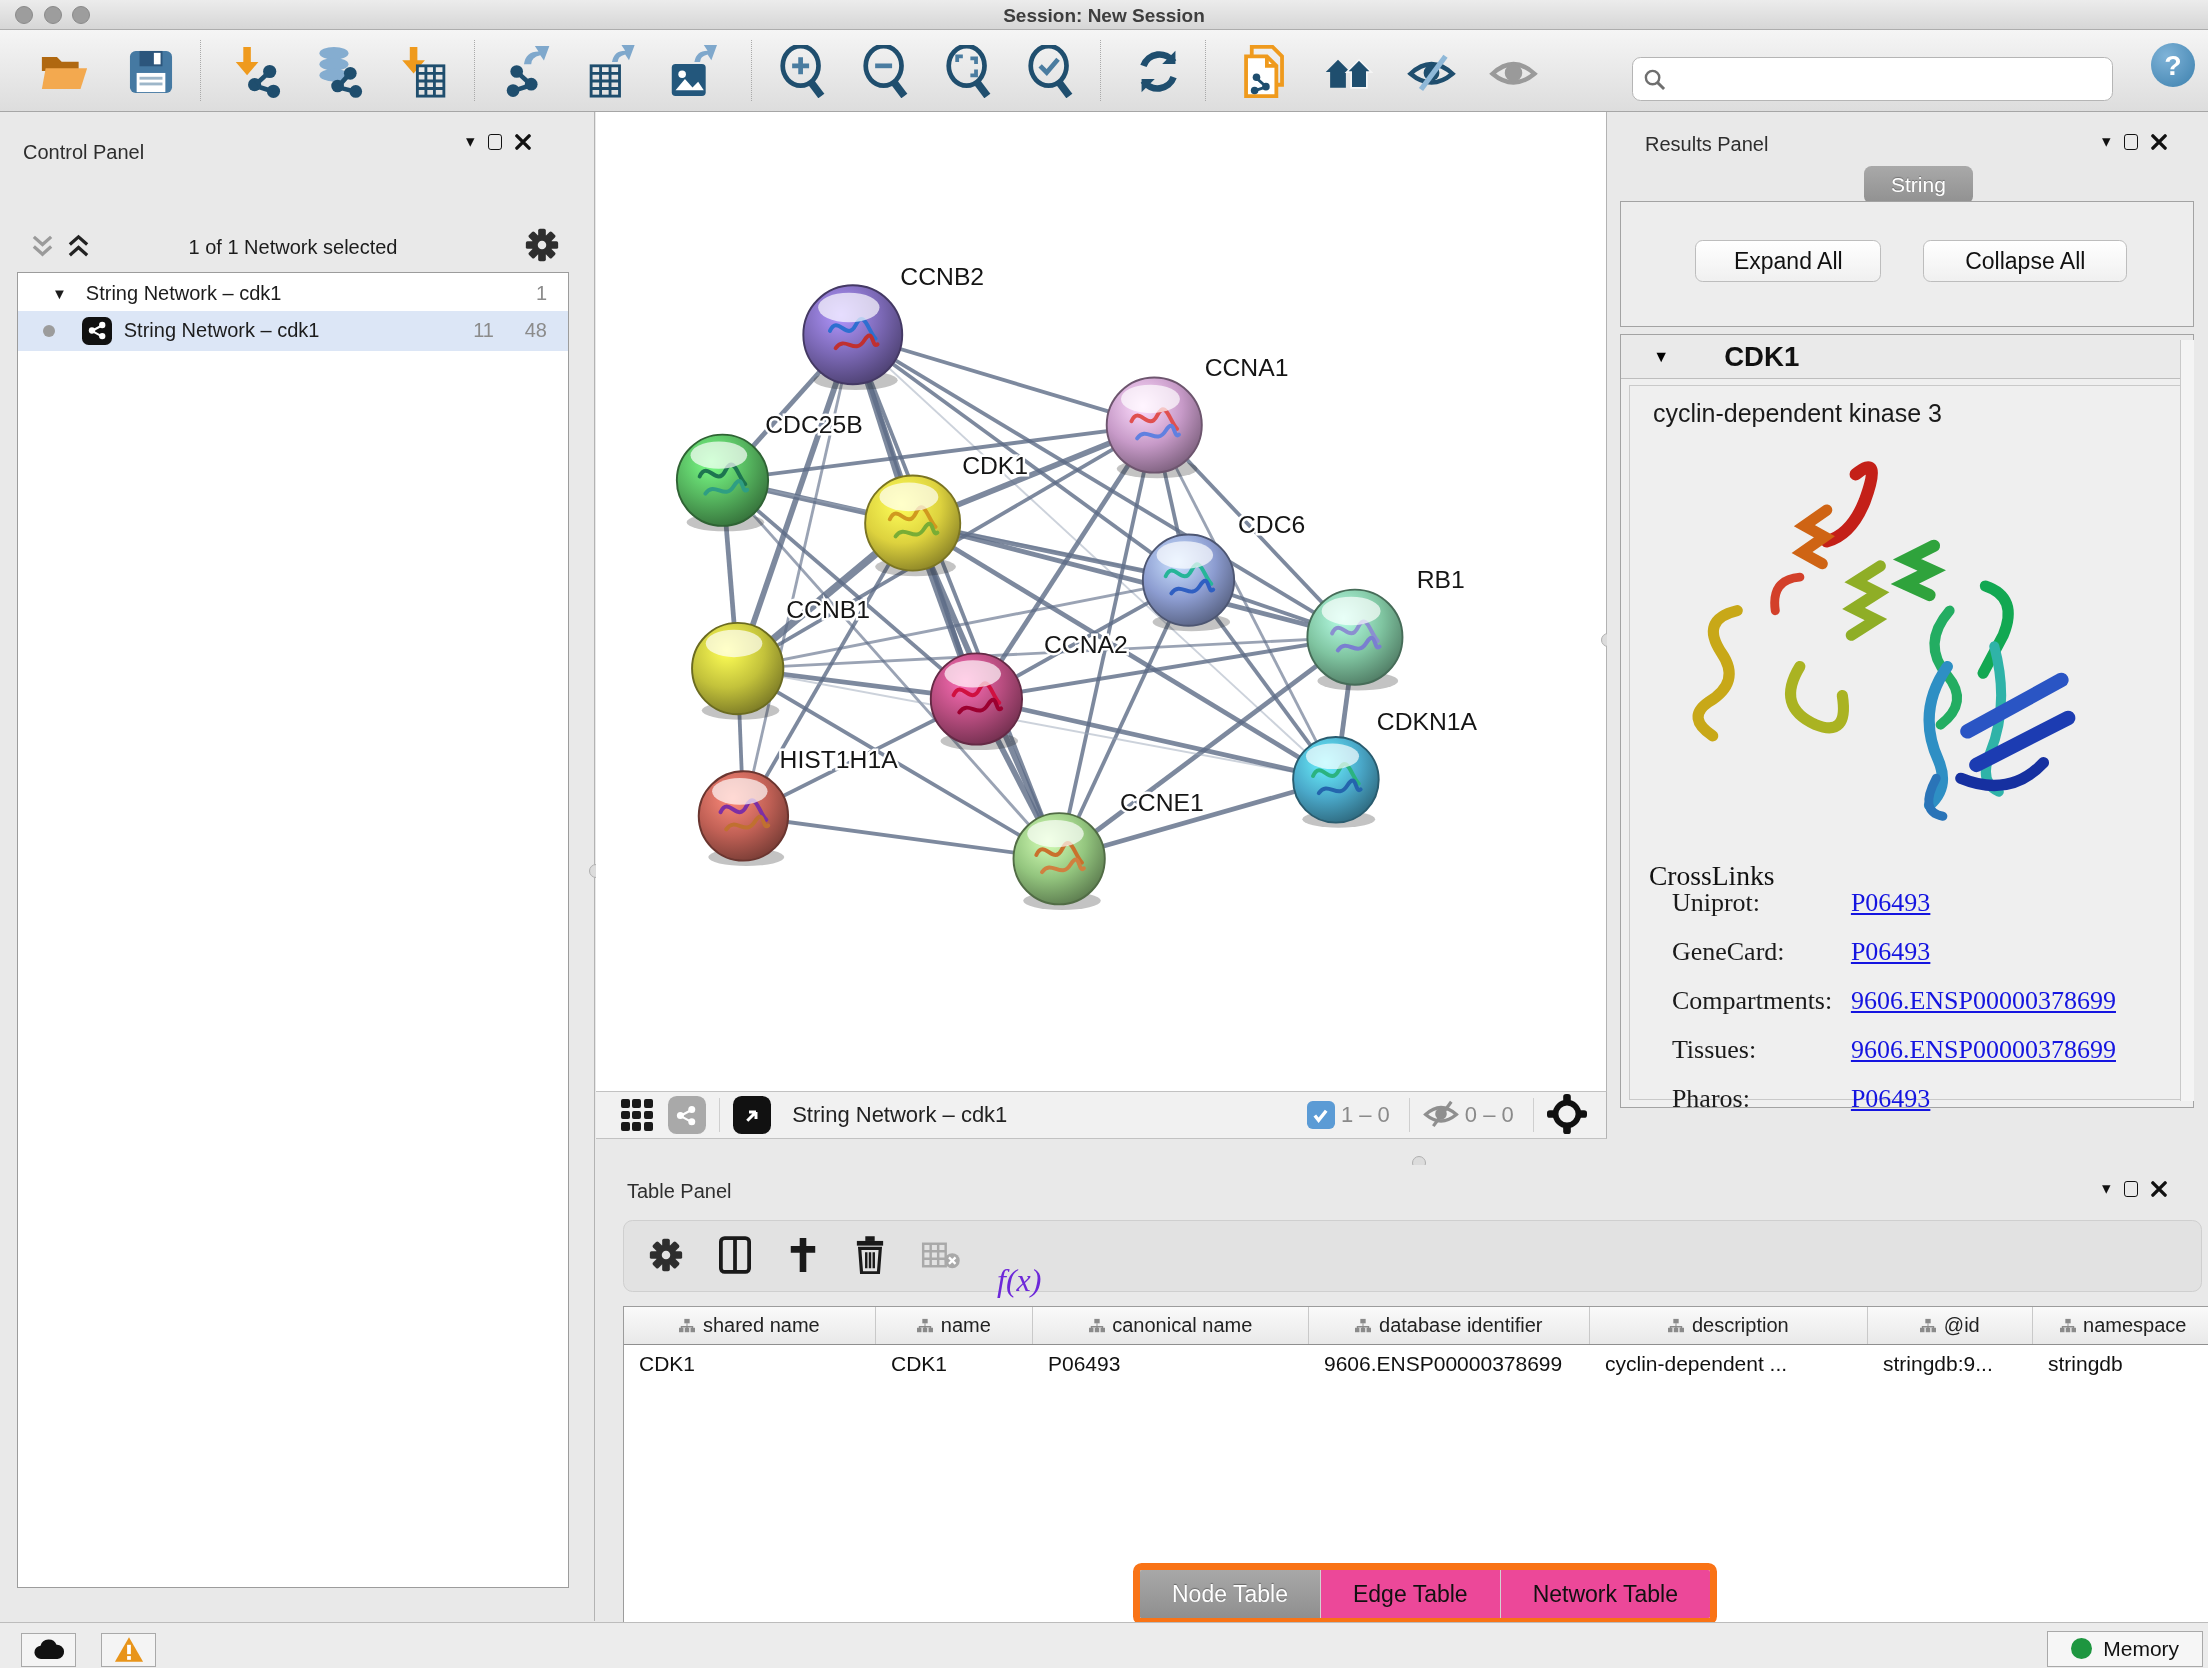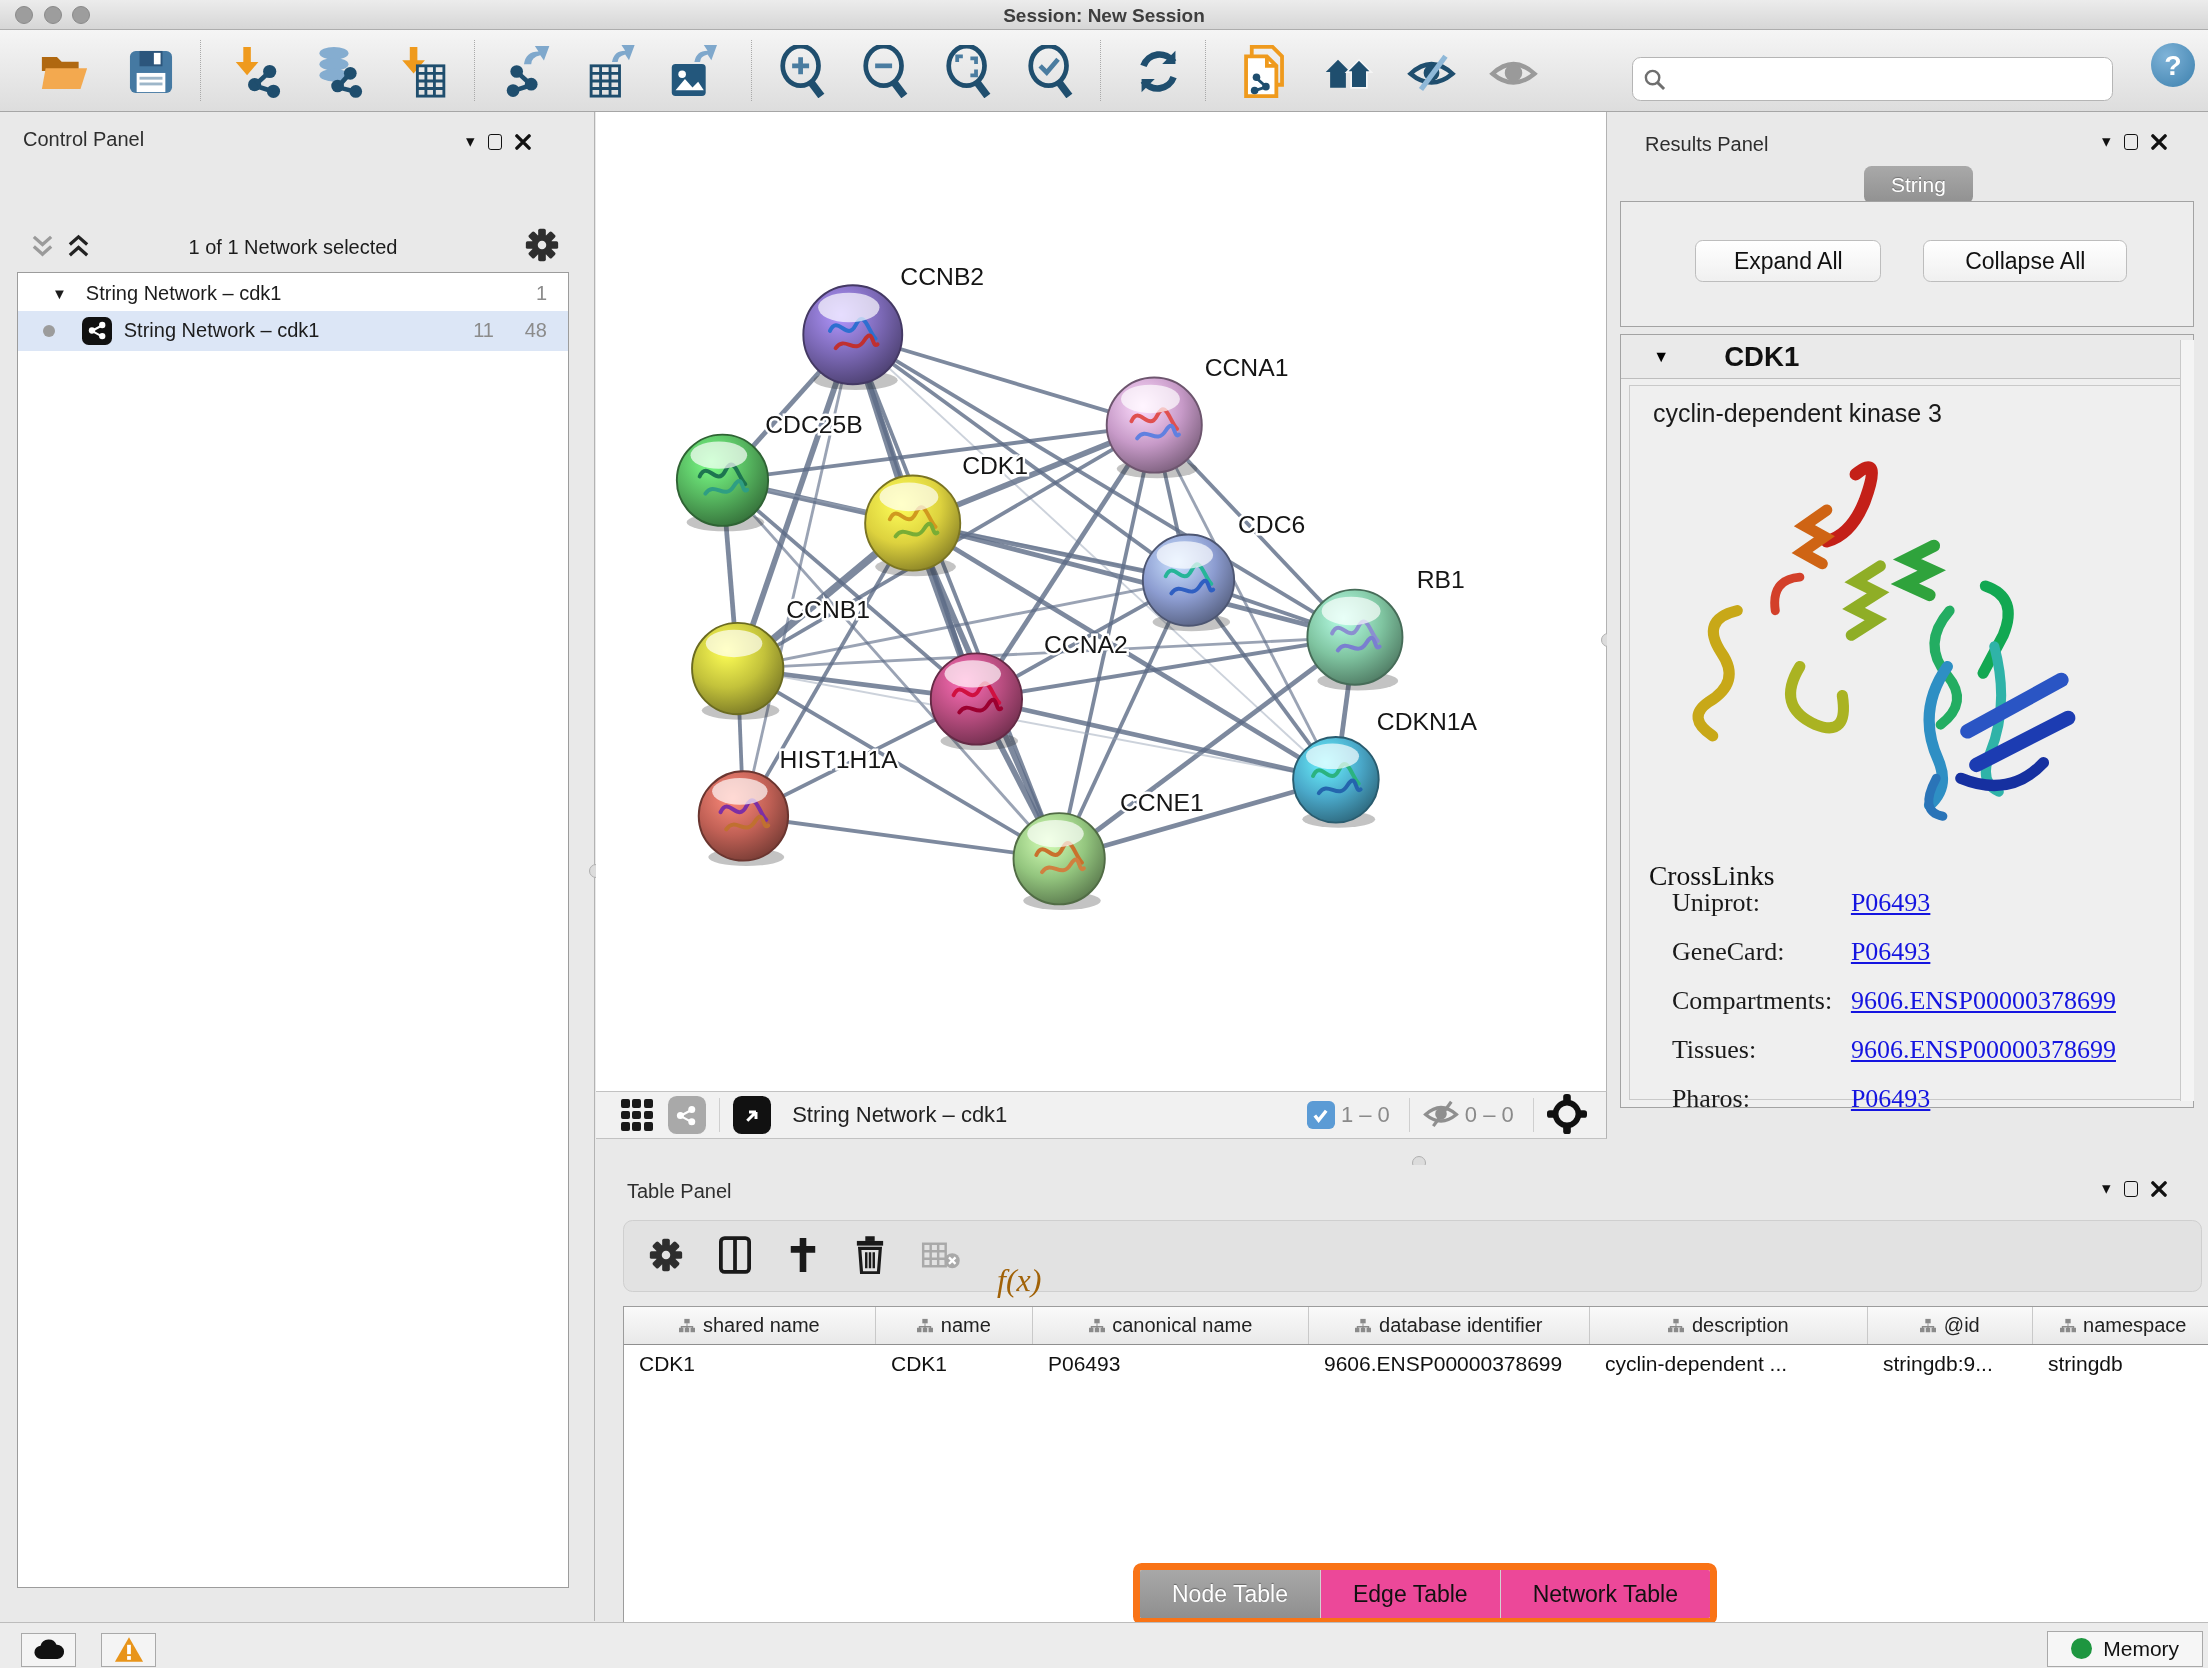--- a/index.html
+++ b/index.html
@@ -76,21 +76,21 @@
   .cl-head{font-family:"Liberation Serif",serif;font-weight:normal;font-size:27.6px;color:#111;margin-top:19px;}
   .cl-row{display:flex;font-family:"Liberation Serif",serif;font-size:26px;height:49px;align-items:center;}
   .cl-label{width:179px;color:#1a1a1a;}
   .cl-value{color:#1414e0;text-decoration:underline;}
   .rp-scrolltrack{background:#f4f4f4;border-left:1px solid #c9c9c9;}
 
   
   .tp{left:596px;top:1165px;width:1612px;height:457px;background:#e9e9e9;}
   .tp-toolbar{left:27px;top:55px;width:1579px;height:72px;background:#e2e2e2;border:1px solid #cfcfcf;
     border-radius:9.5px;display:flex;align-items:center;padding-left:25px;gap:36px;}
-  .fx{font-family:"Liberation Serif",serif;font-style:italic;font-size:32px;color:#a16207;margin-top:48px;}
+  .fx{font-family:"Liberation Serif",serif;font-style:italic;font-size:32px;color:#6d28d9;margin-top:48px;}
   .tbl{left:27px;top:141px;width:1586px;height:436px;background:#fff;border:1px solid #9c9c9c;border-right:none;overflow:hidden;}
   .tbl-head{display:flex;height:38px;background:linear-gradient(#fafafa,#e9e9e9);border-bottom:1.9px solid #8f8f8f;}
   .th{display:flex;align-items:center;justify-content:center;gap:7.6px;font-size:20px;color:#222;
     border-right:1px solid #c9c9c9;overflow:hidden;white-space:nowrap;flex:none;}
   .tbl-row{display:flex;height:38px;background:#fff;}
   .td{display:flex;align-items:center;font-size:21px;color:#111;padding-left:15px;overflow:hidden;white-space:nowrap;flex:none;}
   .hscroll{left:36px;top:497px;width:1075px;height:15px;background:#f1f1f1;border-radius:7.6px;}
   .hthumb{left:0;top:0;width:162px;height:15px;background:#b9b9b9;border-radius:7.6px;}
   .bottom-tabs{display:flex;border:7px solid #f97316;border-radius:8.6px;overflow:hidden;}
   .btab{height:48px;padding:0 32px;display:flex;align-items:center;font-size:23px;background:#ec4899;color:#111;
@@ -282,21 +282,21 @@
           <path d="M15 15 L22 22" stroke="#6f6f6f" stroke-width="3"></path>
         </svg>
       <input placeholder="" style="">
     </div>
     <div class="abs help-btn" style="top:13.3px">
         <span>?</span>
       </div>
   </div>
 
   <div class="abs cp">
-    <div class="abs" style="left:23px;top:16px"><span class="panel-title">Control Panel</span></div>
+    <div class="abs" style="left:23px;top:29px"><span class="panel-title">Control Panel</span></div>
     <div class="abs pc-btns" style="left:466px;top:19px;width:114px">
       <span class="pc-arrow">▾</span>
       <span class="pc-float"></span>
       <span class="x-ic">
           <svg width="16" height="16" viewBox="0 0 17 17">
             <path d="M2 2 L15 15 M15 2 L2 15" stroke="#111" stroke-width="3.6" stroke-linecap="round"></path>
           </svg>
         </span>
     </div>
 

